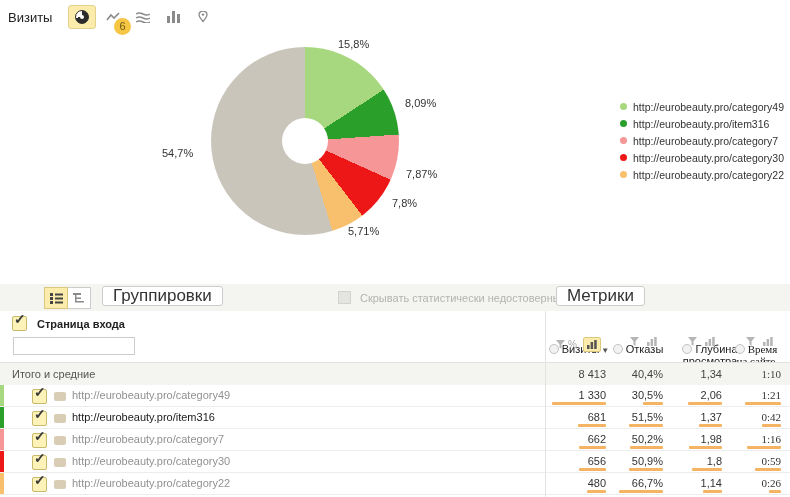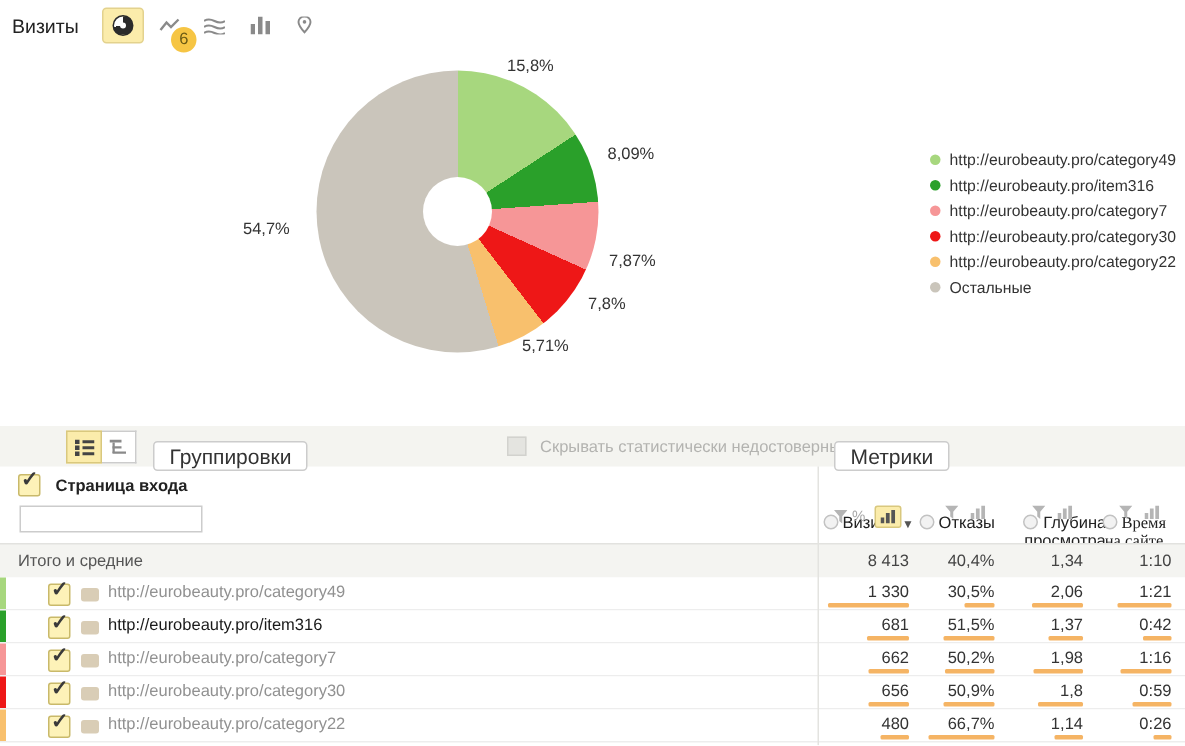--- a/index.html
+++ b/index.html
@@ -27,22 +27,22 @@
   .legend-item .dot{width:7px;height:7px;border-radius:50%;margin-right:6px;flex:0 0 auto;}
   .legend-item .ltext{color:#333;font-size:10.5px;white-space:nowrap;}
 
   
   .band{position:absolute;left:0;top:284px;width:790px;height:27px;background:#f4f4f0;}
   .toggle-group{position:absolute;left:44px;top:3px;display:flex;}
   .toggle-btn{width:22px;height:20px;display:flex;align-items:center;justify-content:center;
               background:#fff;border:1px solid #ccc;cursor:pointer;}
   .toggle-btn.selected{background:#fbecab;border-color:#d9c87e;}
   .toggle-btn + .toggle-btn{border-left:none;}
-  .btn{position:absolute;top:10px;height:20px;box-sizing:border-box;background:#fff;border:1px solid #ccc;
-       border-radius:3px;padding:0 10px;line-height:18px;color:#333;cursor:pointer;font-size:14px;}
+  .btn{position:absolute;top:2px;height:20px;box-sizing:border-box;background:#fff;border:1px solid #ccc;
+       border-radius:3px;padding:0 10px;line-height:18px;color:#333;cursor:pointer;font-size:17px;}
   .badge{position:absolute;left:114px;top:18px;width:17px;height:17px;border-radius:50%;background:#f6c544;
          color:#6b5a14;text-align:center;line-height:17px;font-size:11px;z-index:5;}
   .hide-check{position:absolute;left:338px;top:7px;display:flex;align-items:center;color:#b3b3b0;}
   .hide-check .box{width:11px;height:11px;background:#e4e4e0;border:1px solid #d2d2ce;margin-right:9px;}
   .chev{display:inline-block;margin-left:6px;}
 
   
   .dim-row{position:absolute;left:12px;top:316px;display:flex;align-items:center;}
   .cb{position:relative;width:13px;height:13px;background:#fdf2b8;border:1px solid #c9b96a;border-radius:2px;flex:0 0 auto;}
   .cb .mark{position:absolute;left:1px;top:-6px;color:#3a3a3a;font-size:14px;font-weight:bold;}
@@ -69,21 +69,21 @@
   .totals-label{position:absolute;left:12px;top:5px;color:#555;}
   .trow{position:absolute;left:0;width:790px;height:22px;background:#fff;border-bottom:1px solid #ededed;box-sizing:border-box;}
   .strip{position:absolute;left:0;top:0;width:4px;height:100%;}
   .rcb{position:absolute;left:32px;top:4px;}
   .fav{position:absolute;left:54px;top:7px;width:12px;height:9px;background:#d9cdb6;border-radius:2px;}
   .url{position:absolute;left:72px;top:4px;color:#919191;white-space:nowrap;}
   .url.dark{color:#1a1a1a;}
   .ncell{position:absolute;top:4px;text-align:right;color:#333;}
   .ncell .bar{position:absolute;right:0;top:13px;height:3px;background:#f5b464;border-radius:1px;}
   .tcell{position:absolute;top:5px;text-align:right;color:#444;}
-  .r0{right:184px;width:70px;} .r1{right:127px;width:50px;} .r2{right:68px;width:50px;} .r3{right:9px;width:50px;}
+  .r0{right:184px;width:70px;} .r1{right:127px;width:50px;} .r2{right:68px;width:50px;} .r3{right:9px;width:50px;font-family:Liberation Serif, serif;}
 </style>
 </head>
 <body>
 
 <div class="screen">
 
   <div class="chart-toolbar">
     <span class="chart-title">Визиты</span>
     <div class="view-btn selected">
       <span class="donut-icon"></span>
@@ -137,24 +137,20 @@
         <span class="dot" style="background: rgb(246, 150, 151);"></span>
         <span class="ltext">http://eurobeauty.pro/category7</span>
       </div>
     <div class="legend-item">
         <span class="dot" style="background: rgb(238, 23, 23);"></span>
         <span class="ltext">http://eurobeauty.pro/category30</span>
       </div>
     <div class="legend-item">
         <span class="dot" style="background: rgb(248, 192, 109);"></span>
         <span class="ltext">http://eurobeauty.pro/category22</span>
-      </div>
-    <div class="legend-item">
-        <span class="dot" style="background: rgb(202, 197, 187);"></span>
-        <span class="ltext">Остальные</span>
       </div>
   </div>
 
   <div class="band">
     <div class="toggle-group">
       <div class="toggle-btn selected">
         <svg width="13" height="11" viewBox="0 0 13 11">
           <rect x="0" y="0" width="3" height="3" fill="#444"></rect>
             <rect x="5" y="0.5" width="8" height="2" fill="#444"></rect>
           <rect x="0" y="4" width="3" height="3" fill="#444"></rect>

